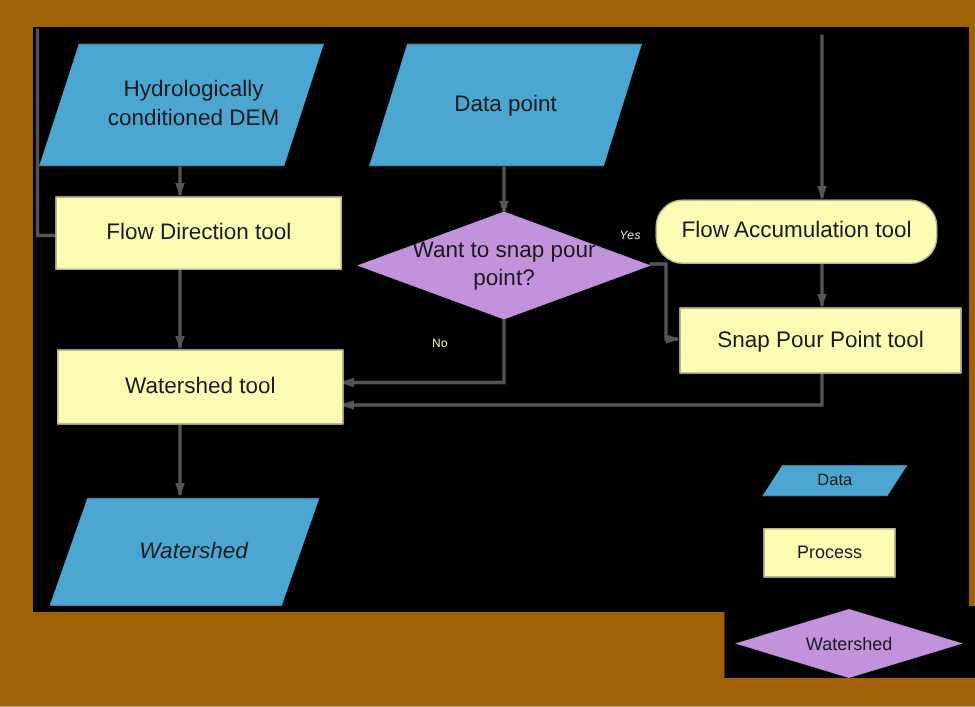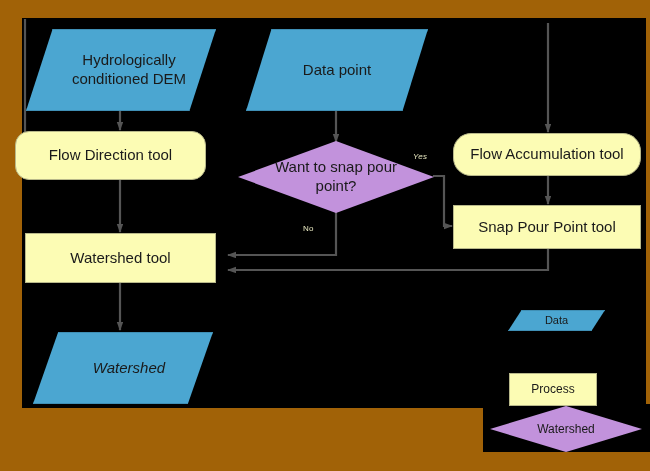--- a/index.html
+++ b/index.html
@@ -77,21 +77,20 @@
     font-size: 8px;
     color: #e8e8c0;
     letter-spacing: 0.3px;
   }
   
   .legend-data {
     font-size: 11px;
   }
   .legend-proc {
     font-size: 12px;
-    margin-top: 21px;
   }
   .legend-decision {
     font-size: 12px;
   }
 </style>
 </head>
 <body>
 
 <div id="canvas">
 
@@ -129,46 +128,46 @@
   </svg>
 
   <div class="node data-shape" style="left:26px; top:29px; width:190px; height:82px; padding:8px 14px 8px 30px;">
     <span class="node-label">Hydrologically conditioned DEM</span>
   </div>
 
   <div class="node data-shape" style="left:246px; top:29px; width:182px; height:82px; padding:8px 14px;">
     <span class="node-label">Data point</span>
   </div>
 
-  <div class="node proc" style="left:15px; top:131px; width:191px; height:49px;border-radius:14px;">
+  <div class="node proc" style="left:37px; top:131px; width:191px; height:49px;">
     <span class="node-label">Flow Direction tool</span>
   </div>
 
-  <div class="node proc" style="left:453px; top:133px; width:188px; height:43px;border-radius:18px;">
+  <div class="node proc" style="left:437px; top:133px; width:188px; height:43px;border-radius:18px;">
     <span class="node-label">Flow Accumulation tool</span>
   </div>
 
   <div class="node decision-shape" style="left:238px; top:141px; width:196px; height:72px; padding:0 34px;">
     <span class="node-label">Want to snap pour point?</span>
   </div>
 
   <div class="node proc" style="left:453px; top:205px; width:188px; height:44px;">
     <span class="node-label">Snap Pour Point tool</span>
   </div>
 
-  <div class="node proc" style="left:25px; top:233px; width:191px; height:50px;">
+  <div class="node proc" style="left:38px; top:233px; width:191px; height:50px;">
     <span class="node-label">Watershed tool</span>
   </div>
 
   <div class="node data-shape" style="left:33px; top:332px; width:180px; height:72px; padding:0 18px 0 30px;font-style:italic;">
     <span class="node-label">Watershed</span>
   </div>
 
   <div class="edge-label" style="left:413px; top:152px;font-style:italic;">Yes</div>
-  <div class="edge-label" style="left:303px; top:224px;">No</div>
+  <div class="edge-label" style="left:288px; top:224px;">No</div>
 
   <div class="node data-shape legend-data" style="left:508px; top:310px; width:97px; height:21px; padding:0 8px;">
     <span class="node-label">Data</span>
   </div>
 
   <div class="node proc legend-proc" style="left:509px; top:352px; width:88px; height:33px;">
     <span class="node-label">Process</span>
   </div>
 
   <div class="node decision-shape legend-decision" style="left:490px; top:406px; width:152px; height:46px; padding:0 24px;">

